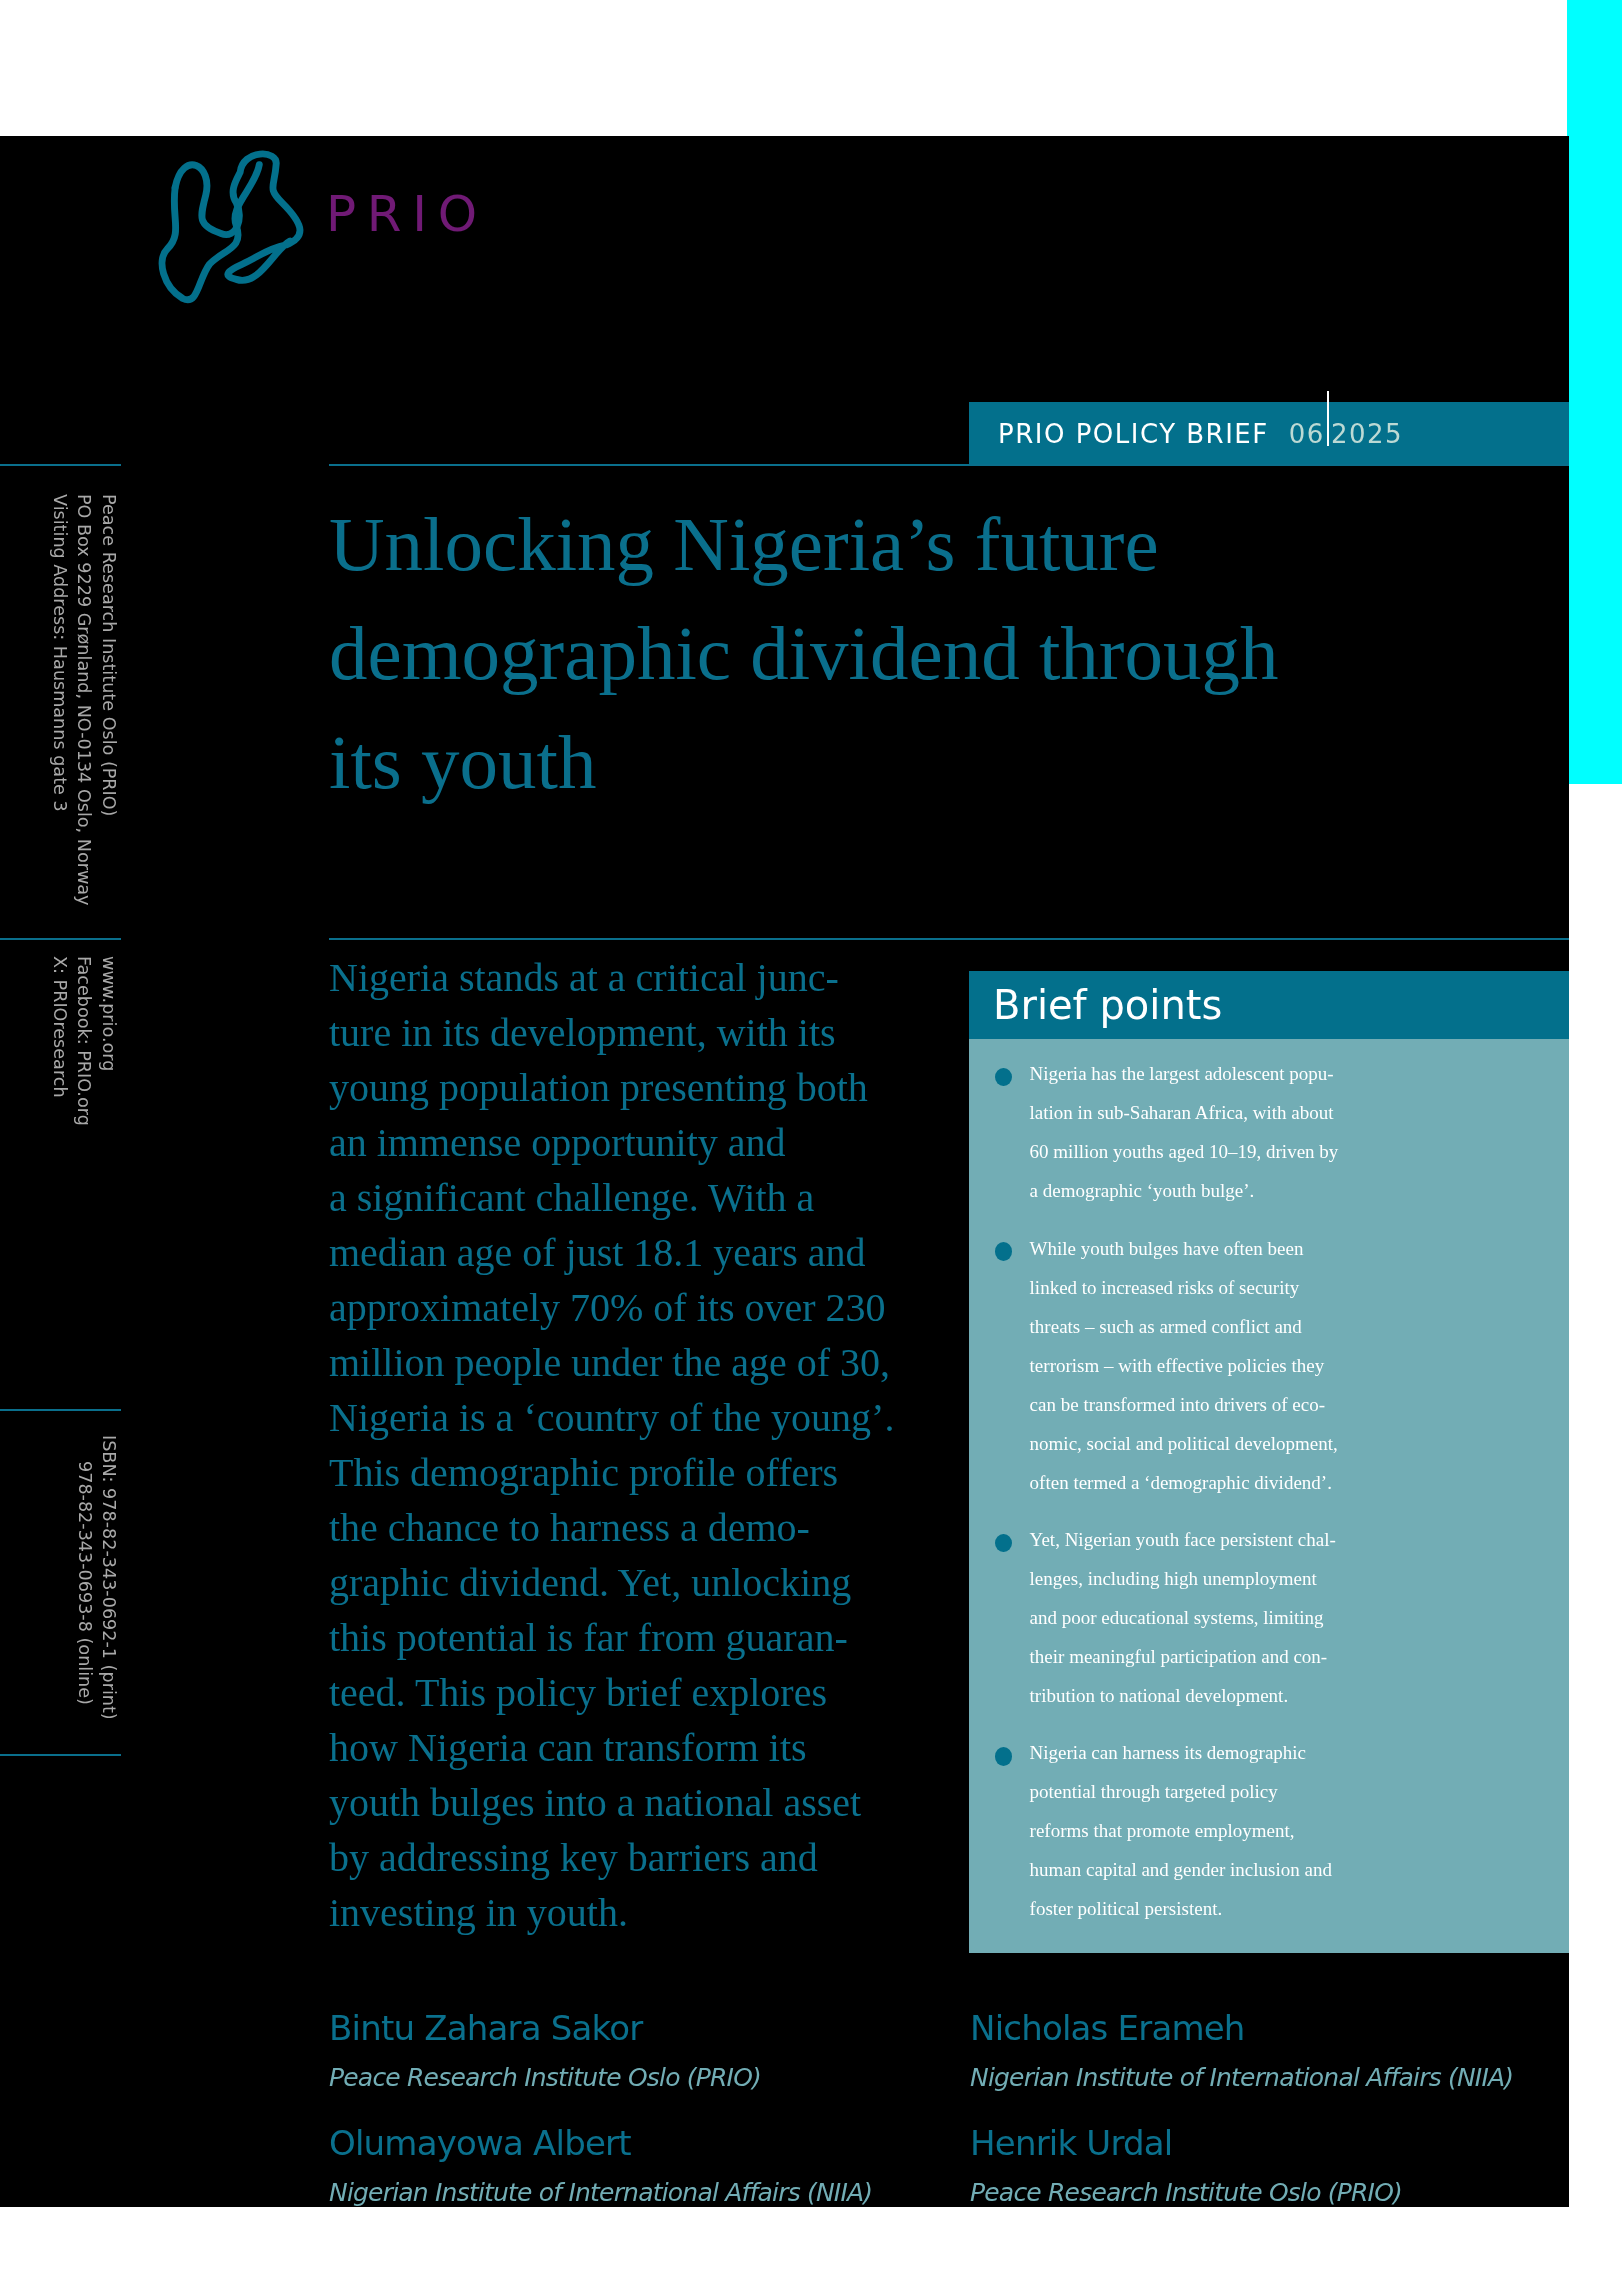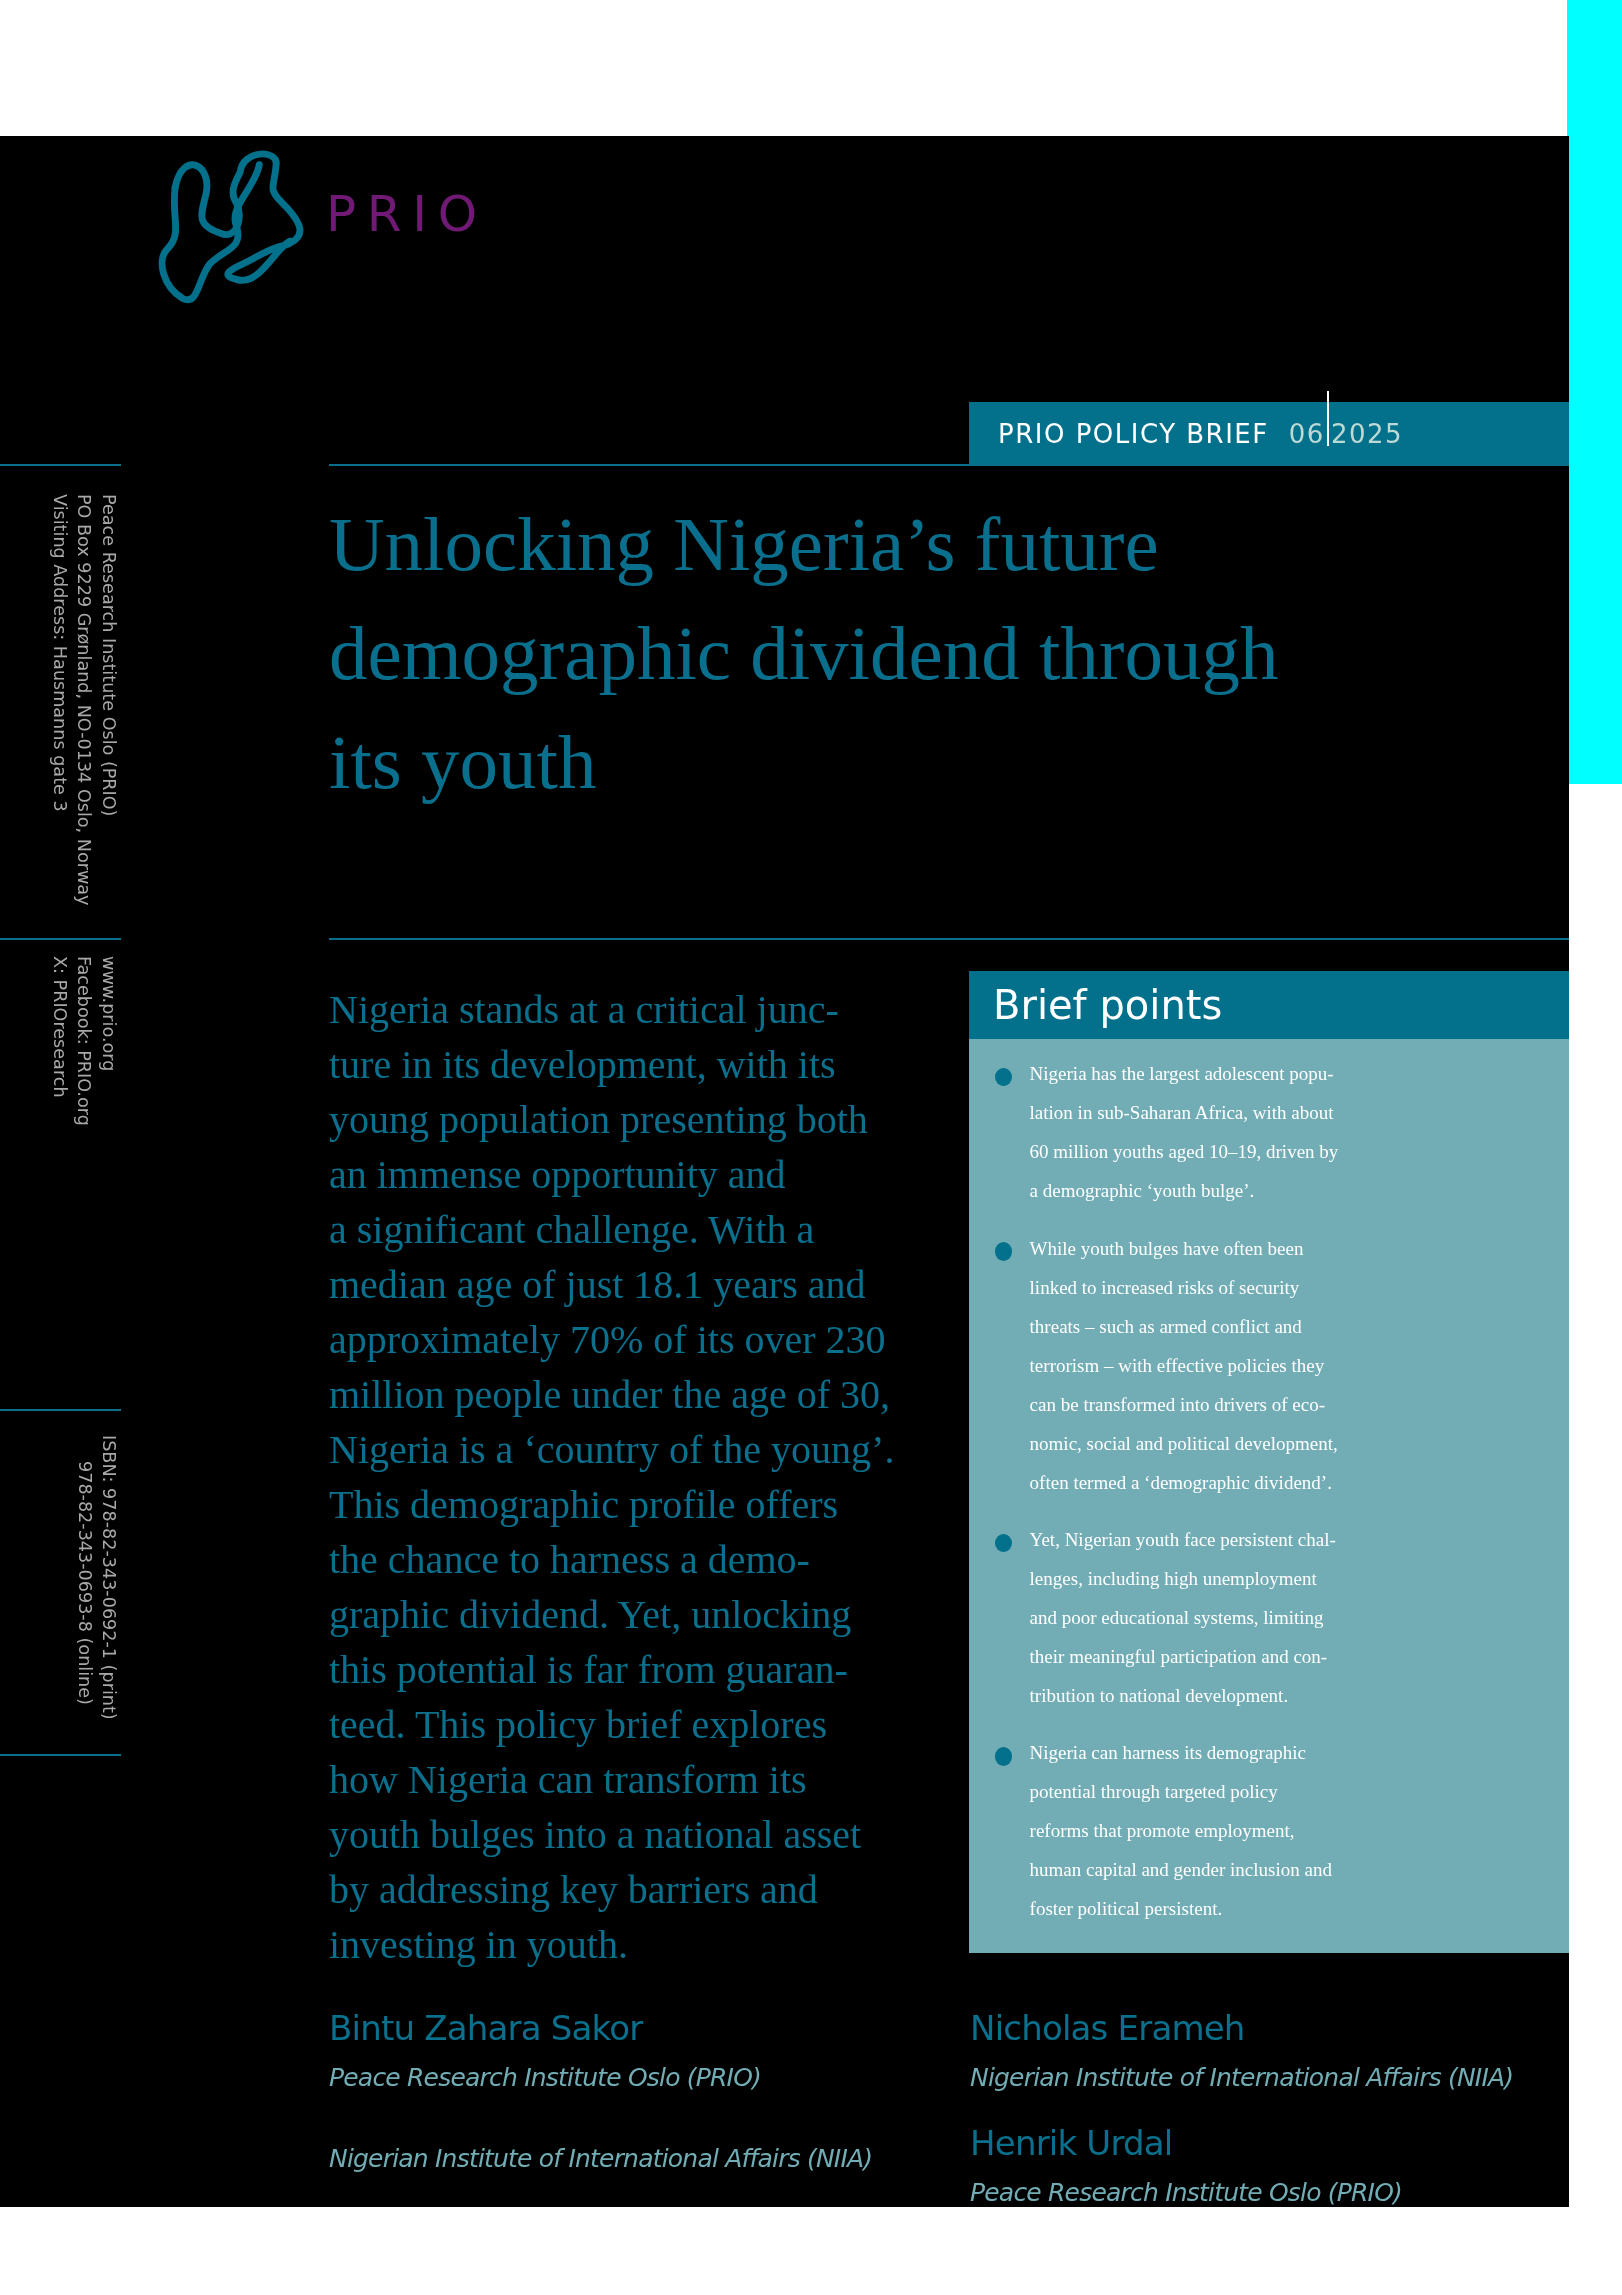--- a/index.html
+++ b/index.html
@@ -40,21 +40,21 @@
   }
 
   
   .title {
     position: absolute; left: 329px; top: 490px; width: 1071px;
     color: #0a6f8c; font-size: 77px; line-height: 109px; margin: 0; font-weight: normal;
   }
 
   
   .lead {
-    position: absolute; left: 329px; top: 982px; width: 627px;
+    position: absolute; left: 329px; top: 950px; width: 627px;
     color: #0a708d; font-size: 40px; line-height: 55px;
   }
   .lead span { display: block; white-space: nowrap; }
 
   
   .brief-box { position: absolute; left: 969px; top: 971px; width: 600px; height: 982px; background: #72adb5; }
   .brief-head {
     height: 68px; background: #03708c; color: #fff;
     font-family: "DejaVu Sans", sans-serif; font-size: 40px;
     display: flex; align-items: center; padding-left: 24px; box-sizing: border-box;
@@ -191,19 +191,20 @@
 
 <div class="author" style="left:329px;top:2011px;">
   <div class="name">Bintu Zahara Sakor</div>
   <div class="aff">Peace Research Institute Oslo (PRIO)</div>
 </div>
 <div class="author" style="left:970px;top:2011px;">
   <div class="name">Nicholas Erameh</div>
   <div class="aff">Nigerian Institute of International Affairs (NIIA)</div>
 </div>
 <div class="author" style="left:329px;top:2126px;">
+  <div class="name">Olumayowa Albert</div>
   <div class="aff">Nigerian Institute of International Affairs (NIIA)</div>
 </div>
 <div class="author" style="left:970px;top:2126px;">
   <div class="name">Henrik Urdal</div>
   <div class="aff">Peace Research Institute Oslo (PRIO)</div>
 </div>
 
 
 </body></html>

